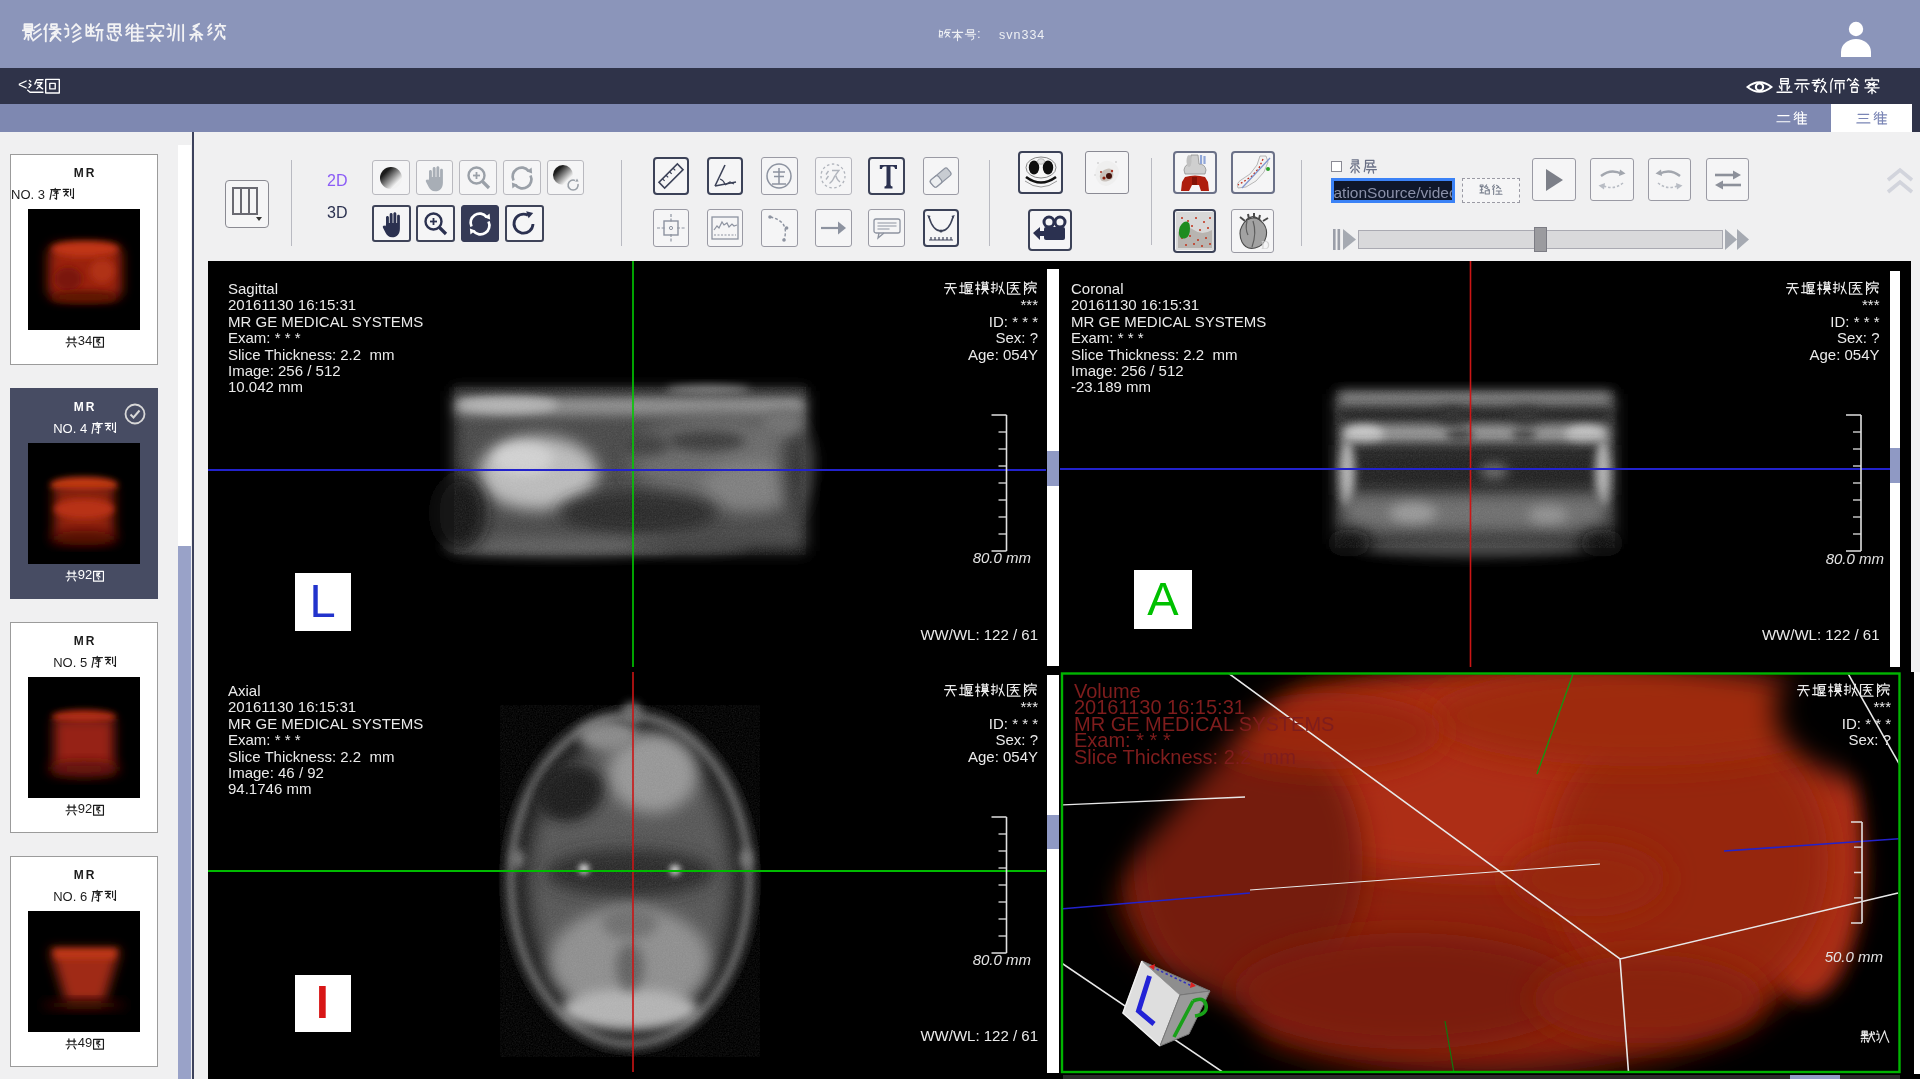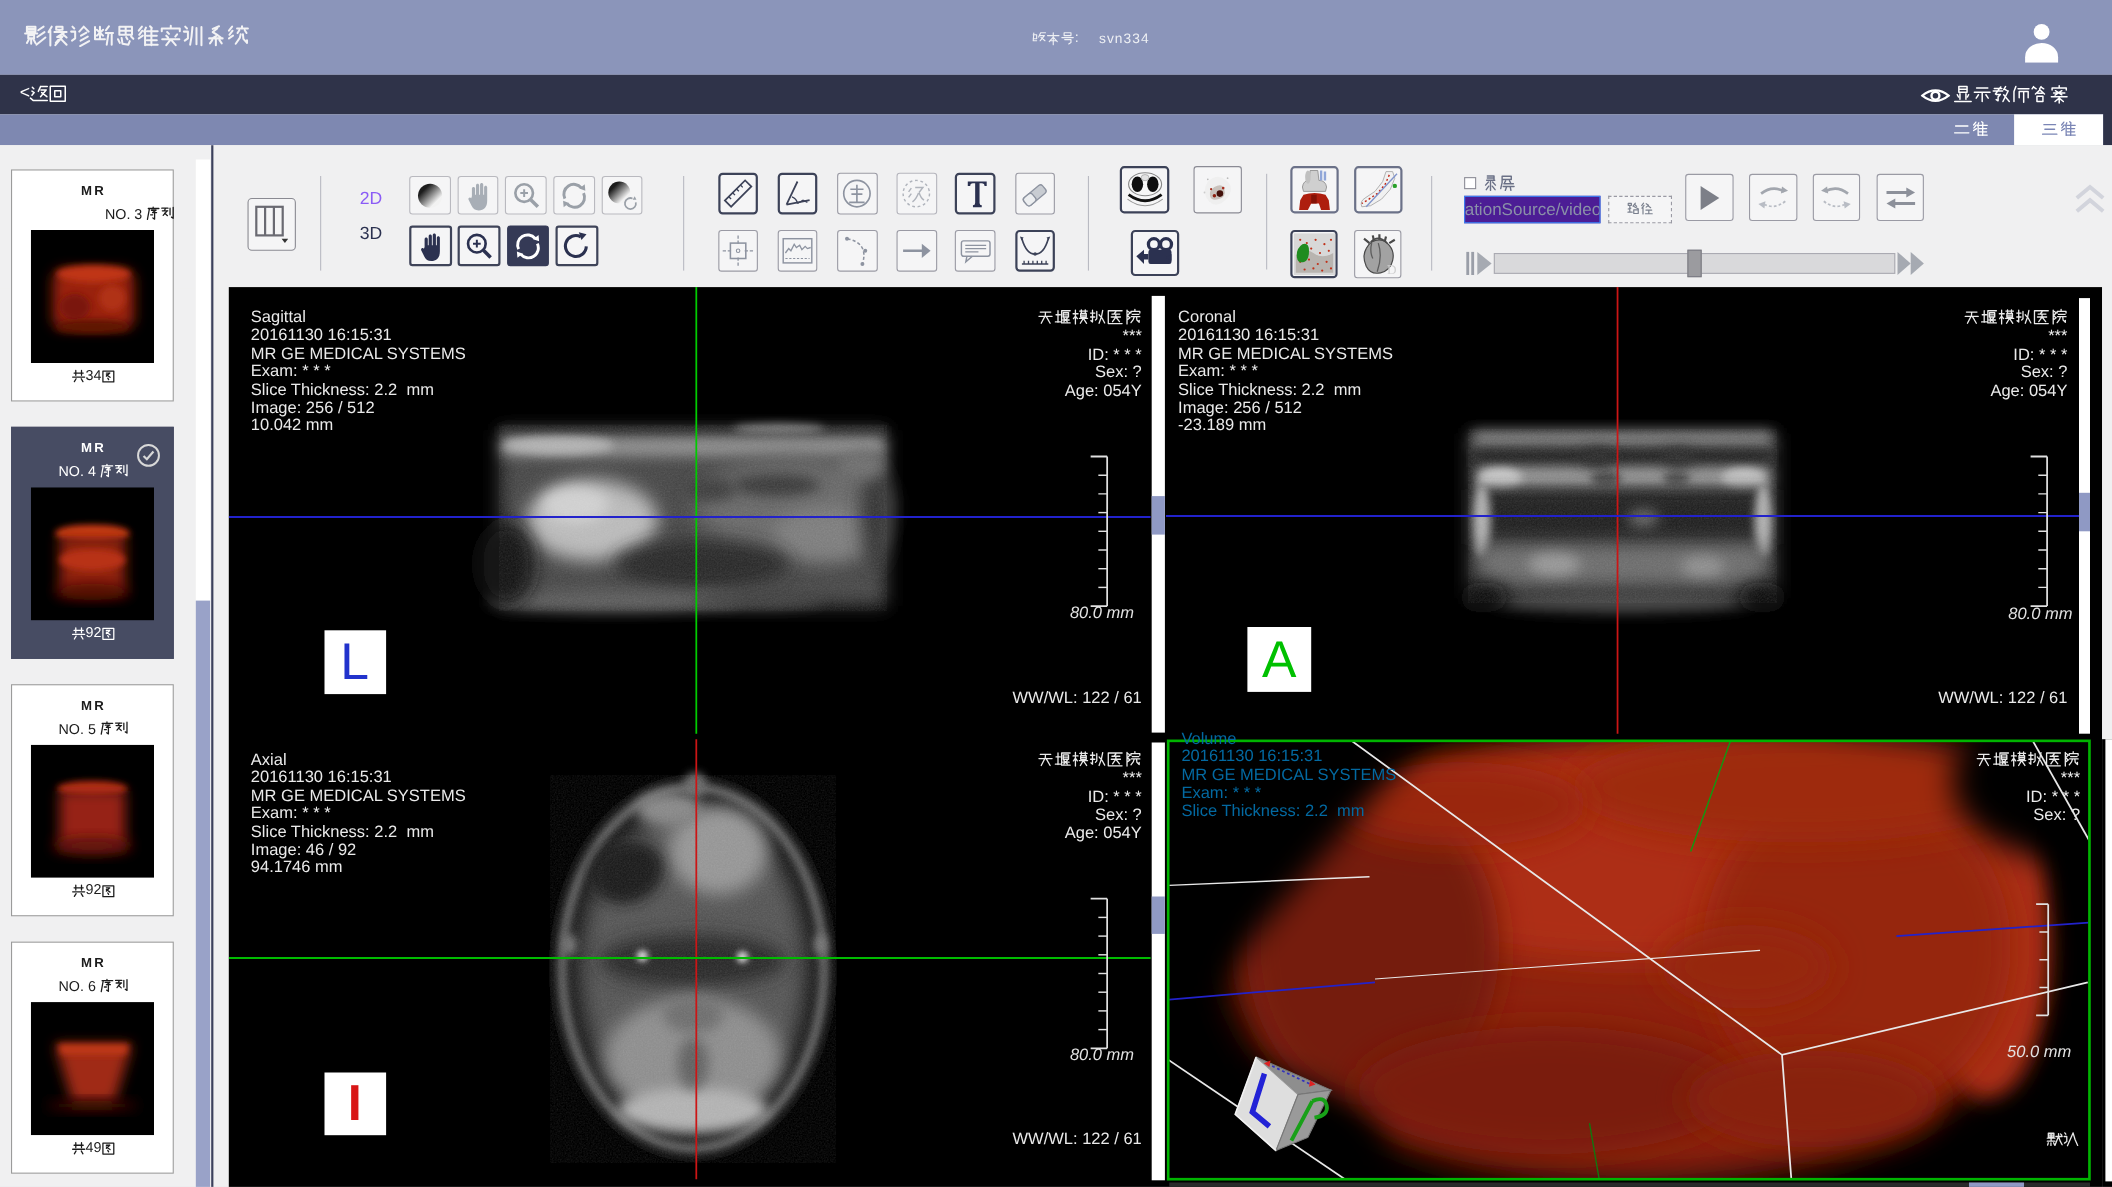--- a/index.html
+++ b/index.html
@@ -295,21 +295,21 @@
         <path d="M19 9 q4 12 -1 26 M13 9 q-2 8 1 14" stroke="#5e5e5e" stroke-width="1.2" fill="none"></path>
         <path d="M12 8 q7 -7 15 1" stroke="#4a4a4a" stroke-width="1.4" fill="none"></path>
         <text x="27" y="37" font-size="12" fill="#d0d0d0" font-family="Liberation Serif">D</text>
       </svg>
     </div>
 <div class="a" style="left:1301px;top:160px;width:1.2px;height:86px;background:#b9bac2"></div>
 <div class="a" style="left:1330.5px;top:160.5px;width:11px;height:11px;border:1.5px solid #8a8a94;background:#fff"></div>
 <div class="a" style="left:1347px;top:159px;width:40px;height:16px;"><svg width="32" height="16" viewBox="0 0 200 100" style="overflow:visible">
         <path d="M32.0 6.0 L70.0 6.0 M70.0 6.0 L70.0 30.0 M32.0 18.0 L70.0 18.0 M28.0 30.0 L74.0 30.0 M50.0 30.0 L50.0 88.0 M38.0 40.0 L22.0 58.0 M62.0 40.0 L78.0 58.0 M40.0 64.0 L26.0 84.0 M60.0 64.0 L76.0 84.0 M116.0 8.0 L168.0 8.0 L168.0 26.0 L116.0 26.0 L116.0 8.0 M116.0 26.0 L116.0 44.0 L108.0 78.0 M136.0 34.0 L130.0 44.0 M158.0 34.0 L164.0 44.0 M126.0 50.0 L180.0 50.0 M122.0 66.0 L184.0 66.0 M142.0 66.0 L134.0 88.0 M162.0 66.0 L166.0 88.0" fill="none" stroke="#6a7086" stroke-width="8" stroke-linecap="round" stroke-linejoin="round"></path>
       </svg></div>
-<div class="a" style="left:1330.5px;top:178px;width:124px;height:25px;border:1px solid #3b82f6;background:#4c1d95;color:#8a90a8;font-size:15.5px;line-height:23px;overflow:hidden">ationSource/video</div>
+<div class="a" style="left:1330.5px;top:178px;width:124px;height:25px;border:3px solid #3b82f6;background:#0f172a;color:#8a90a8;font-size:15.5px;line-height:23px;overflow:hidden">ationSource/video</div>
 <div class="a" style="left:1462px;top:178px;width:58px;height:24.5px;border:1px dashed #9a9aa4;background:#f5f5f6;display:flex;align-items:center;justify-content:center">
       <svg width="24" height="12" viewBox="0 0 200 100" style="overflow:visible">
         <path d="M10.0 8.0 L34.0 8.0 L34.0 22.0 L10.0 22.0 L10.0 8.0 M22.0 22.0 L22.0 74.0 M8.0 74.0 L40.0 74.0 M10.0 50.0 L30.0 44.0 M64.0 6.0 L46.0 28.0 M46.0 28.0 L88.0 50.0 M58.0 14.0 L74.0 30.0 M52.0 56.0 L86.0 56.0 L86.0 84.0 L52.0 84.0 L52.0 56.0 M126.0 6.0 L112.0 24.0 M130.0 22.0 L114.0 44.0 M122.0 38.0 L122.0 88.0 M146.0 10.0 L164.0 22.0 M164.0 22.0 L146.0 36.0 M162.0 28.0 L180.0 40.0 M144.0 58.0 L188.0 58.0 M166.0 58.0 L166.0 86.0 M140.0 86.0 L192.0 86.0" fill="none" stroke="#7a808e" stroke-width="9" stroke-linecap="round" stroke-linejoin="round"></path>
       </svg>
     </div>
 <div class="a" style="left:1532px;top:158px;width:44px;height:43px;background:#f5f5f6;border:1px solid #9a9aa4;border-radius:3px;display:flex;align-items:center;justify-content:center">
       <svg width="20" height="24" viewBox="0 0 20 24">
         <path d="M2 1 L19 12 L2 23 z" fill="#7c7f88"></path>
       </svg>
     </div>
@@ -346,21 +346,21 @@
 <div class="a" style="left:1534px;top:226.5px;width:12.5px;height:25.5px;background:#9b9b9f;border:1px solid #7c7c84"></div>
 <svg class="a" style="left:1724px;top:227px" width="27" height="25" viewBox="0 0 27 25">
       <path d="M1 2 L13 12.5 L1 23 z" fill="#a6aab2"></path>
       <path d="M13 2 L25 12.5 L13 23 z" fill="#a6aab2"></path>
     </svg>
 <svg class="a" style="left:1884px;top:166px" width="32" height="30" viewBox="0 0 32 30">
       <path d="M4 14 L16 4 L28 14 M4 26 L16 16 L28 26" fill="none" stroke="#d2d4dc" stroke-width="3.6"></path>
     </svg>
 <div class="a" style="left:10px;top:154px;width:148px;height:211px;background:#fff;border:1px solid #9b9b9b">
       <div class="a" style="left:0;top:11px;width:148px;text-align:center;font-size:12px;letter-spacing:2px;color:#1c1c1c;font-weight:bold">MR</div>
-      <div class="a" style="left:0;top:32px;width:148px;text-align:right;font-size:13px;color:#1c1c1c;white-space:nowrap">NO. 3 <svg width="26" height="13" viewBox="0 0 200 100" style="overflow:visible">
+      <div class="a" style="left:0;top:32px;width:148px;text-align:left;font-size:13px;color:#1c1c1c;white-space:nowrap">NO. 3 <svg width="26" height="13" viewBox="0 0 200 100" style="overflow:visible">
           <path d="M48.0 2.0 L48.0 10.0 M14.0 12.0 L88.0 12.0 M22.0 12.0 L8.0 88.0 M36.0 24.0 L68.0 24.0 M68.0 24.0 L44.0 40.0 M44.0 40.0 L72.0 40.0 M58.0 40.0 L58.0 86.0 M58.0 86.0 L46.0 78.0 M30.0 56.0 L44.0 56.0 M108.0 10.0 L152.0 10.0 M136.0 10.0 L126.0 26.0 M112.0 28.0 L150.0 28.0 M146.0 28.0 L118.0 60.0 M128.0 44.0 L148.0 62.0 M166.0 10.0 L166.0 56.0 M188.0 4.0 L188.0 80.0 M188.0 80.0 L176.0 72.0" fill="none" stroke="#1c1c1c" stroke-width="9" stroke-linecap="round" stroke-linejoin="round"></path>
         </svg></div>
       <div class="a" style="left:17px;top:54px;width:112px;height:121px"><svg width="112" height="121" viewBox="0 0 112 121">
           <defs>
             <filter id="b1" x="-50%" y="-50%" width="200%" height="200%">
               <feGaussianBlur stdDeviation="3"></feGaussianBlur>
             </filter>
             <filter id="b2" x="-50%" y="-50%" width="200%" height="200%">
               <feGaussianBlur stdDeviation="6"></feGaussianBlur>
             </filter>
@@ -665,20 +665,20 @@
 <div class="a" style="right:40.5px;top:627px;text-align:right;color:#eaeaea;font-size:15px;line-height:16.4px;white-space:pre">WW/WL: 122 / 61</div>
 <div class="a" style="left:1804px;top:550px;width:80px;height:18px;color:#e2e2e2;font-size:15px;font-style:italic;white-space:nowrap;text-align:right">80.0 mm</div>
 <div class="a" style="left:1134px;top:570px;width:58px;height:59px;background:#fff;color:#00c000;font-size:47px;text-align:center;line-height:57px">A</div>
 <div class="a" style="left:228px;top:683px;color:#eaeaea;font-size:15px;line-height:16.4px;white-space:pre">Axial<br>20161130 16:15:31<br>MR GE MEDICAL SYSTEMS<br>Exam: * * *<br>Slice Thickness: 2.2  mm<br>Image: 46 / 92<br>94.1746 mm</div>
 <div class="a" style="right:882px;top:683px;text-align:right;color:#eaeaea;font-size:15px;line-height:16.4px;white-space:pre"><svg width="95" height="15" viewBox="0 0 636 100" style="overflow:visible">
         <path d="M18.0 18.0 L82.0 18.0 M10.0 44.0 L90.0 44.0 M50.0 18.0 L48.0 44.0 M46.0 44.0 L24.0 86.0 M54.0 44.0 L78.0 86.0 M126.0 10.0 L126.0 80.0 M114.0 34.0 L140.0 34.0 M110.0 78.0 L142.0 78.0 M148.0 10.0 L200.0 10.0 M148.0 10.0 L148.0 84.0 M148.0 84.0 L200.0 84.0 M158.0 22.0 L190.0 22.0 M158.0 22.0 L158.0 48.0 M190.0 22.0 L190.0 48.0 M158.0 35.0 L190.0 35.0 M158.0 48.0 L190.0 48.0 M162.0 56.0 L182.0 76.0 M182.0 56.0 L162.0 76.0 M156.0 66.0 L194.0 66.0 M232.0 6.0 L232.0 90.0 M218.0 28.0 L248.0 28.0 M232.0 42.0 L220.0 58.0 M232.0 42.0 L244.0 58.0 M258.0 12.0 L304.0 12.0 M268.0 4.0 L268.0 20.0 M292.0 4.0 L292.0 20.0 M264.0 26.0 L298.0 26.0 L298.0 48.0 L264.0 48.0 L264.0 26.0 M264.0 37.0 L298.0 37.0 M256.0 56.0 L306.0 56.0 M280.0 56.0 L262.0 86.0 M280.0 56.0 L300.0 86.0 M336.0 6.0 L336.0 78.0 M336.0 78.0 L326.0 70.0 M324.0 24.0 L350.0 24.0 M324.0 48.0 L350.0 48.0 M362.0 14.0 L362.0 58.0 M362.0 58.0 L354.0 66.0 M376.0 34.0 L384.0 44.0 M398.0 8.0 L390.0 48.0 L376.0 86.0 M394.0 54.0 L410.0 84.0 M432.0 10.0 L516.0 10.0 M432.0 10.0 L432.0 88.0 M432.0 88.0 L516.0 88.0 M478.0 16.0 L468.0 28.0 M454.0 30.0 L502.0 30.0 M478.0 30.0 L478.0 48.0 M450.0 48.0 L506.0 48.0 M478.0 48.0 L458.0 76.0 M478.0 48.0 L500.0 76.0 M546.0 6.0 L546.0 90.0 M546.0 10.0 L564.0 22.0 M564.0 22.0 L548.0 40.0 M548.0 40.0 L564.0 52.0 M564.0 52.0 L546.0 66.0 M594.0 2.0 L594.0 10.0 M570.0 14.0 L624.0 14.0 M570.0 14.0 L570.0 24.0 M624.0 14.0 L624.0 24.0 M578.0 32.0 L618.0 32.0 M572.0 46.0 L624.0 46.0 M590.0 46.0 L584.0 64.0 L570.0 82.0 M604.0 46.0 L606.0 66.0 L620.0 80.0 M620.0 80.0 L620.0 68.0" fill="none" stroke="#eaeaea" stroke-width="8" stroke-linecap="round" stroke-linejoin="round"></path>
       </svg><br>***<br>ID: * * *<br>Sex: ?<br>Age: 054Y</div>
 <div class="a" style="right:882px;top:1028px;text-align:right;color:#eaeaea;font-size:15px;line-height:16.4px;white-space:pre">WW/WL: 122 / 61</div>
 <div class="a" style="left:951px;top:951px;width:80px;height:18px;color:#e2e2e2;font-size:15px;font-style:italic;white-space:nowrap;text-align:right">80.0 mm</div>
 <div class="a" style="left:294.5px;top:975px;width:56px;height:57px;background:#fff;color:#d81616;font-size:46px;text-align:center;line-height:55px;font-weight:bold">I</div>
-<div class="a" style="left:1074px;top:664px;color:#0369a1;font-size:15px;line-height:16.4px;white-space:pre">Volume<br>20161130 16:15:31<br>MR GE MEDICAL SYSTEMS<br>Exam: * * *<br>Slice Thickness: 2.2  mm</div>
+<div class="a" style="left:1074px;top:683px;color:#7f1d1d;font-size:20px;line-height:16.4px;white-space:pre">Volume<br>20161130 16:15:31<br>MR GE MEDICAL SYSTEMS<br>Exam: * * *<br>Slice Thickness: 2.2  mm</div>
 <div class="a" style="right:29px;top:683px;text-align:right;color:#eaeaea;font-size:15px;line-height:16.4px;white-space:pre"><svg width="95" height="15" viewBox="0 0 636 100" style="overflow:visible">
         <path d="M18.0 18.0 L82.0 18.0 M10.0 44.0 L90.0 44.0 M50.0 18.0 L48.0 44.0 M46.0 44.0 L24.0 86.0 M54.0 44.0 L78.0 86.0 M126.0 10.0 L126.0 80.0 M114.0 34.0 L140.0 34.0 M110.0 78.0 L142.0 78.0 M148.0 10.0 L200.0 10.0 M148.0 10.0 L148.0 84.0 M148.0 84.0 L200.0 84.0 M158.0 22.0 L190.0 22.0 M158.0 22.0 L158.0 48.0 M190.0 22.0 L190.0 48.0 M158.0 35.0 L190.0 35.0 M158.0 48.0 L190.0 48.0 M162.0 56.0 L182.0 76.0 M182.0 56.0 L162.0 76.0 M156.0 66.0 L194.0 66.0 M232.0 6.0 L232.0 90.0 M218.0 28.0 L248.0 28.0 M232.0 42.0 L220.0 58.0 M232.0 42.0 L244.0 58.0 M258.0 12.0 L304.0 12.0 M268.0 4.0 L268.0 20.0 M292.0 4.0 L292.0 20.0 M264.0 26.0 L298.0 26.0 L298.0 48.0 L264.0 48.0 L264.0 26.0 M264.0 37.0 L298.0 37.0 M256.0 56.0 L306.0 56.0 M280.0 56.0 L262.0 86.0 M280.0 56.0 L300.0 86.0 M336.0 6.0 L336.0 78.0 M336.0 78.0 L326.0 70.0 M324.0 24.0 L350.0 24.0 M324.0 48.0 L350.0 48.0 M362.0 14.0 L362.0 58.0 M362.0 58.0 L354.0 66.0 M376.0 34.0 L384.0 44.0 M398.0 8.0 L390.0 48.0 L376.0 86.0 M394.0 54.0 L410.0 84.0 M432.0 10.0 L516.0 10.0 M432.0 10.0 L432.0 88.0 M432.0 88.0 L516.0 88.0 M478.0 16.0 L468.0 28.0 M454.0 30.0 L502.0 30.0 M478.0 30.0 L478.0 48.0 M450.0 48.0 L506.0 48.0 M478.0 48.0 L458.0 76.0 M478.0 48.0 L500.0 76.0 M546.0 6.0 L546.0 90.0 M546.0 10.0 L564.0 22.0 M564.0 22.0 L548.0 40.0 M548.0 40.0 L564.0 52.0 M564.0 52.0 L546.0 66.0 M594.0 2.0 L594.0 10.0 M570.0 14.0 L624.0 14.0 M570.0 14.0 L570.0 24.0 M624.0 14.0 L624.0 24.0 M578.0 32.0 L618.0 32.0 M572.0 46.0 L624.0 46.0 M590.0 46.0 L584.0 64.0 L570.0 82.0 M604.0 46.0 L606.0 66.0 L620.0 80.0 M620.0 80.0 L620.0 68.0" fill="none" stroke="#eaeaea" stroke-width="8" stroke-linecap="round" stroke-linejoin="round"></path>
       </svg><br>***<br>ID: * * *<br>Sex: ?</div>
 <div class="a" style="left:1860px;top:1029px;width:32px;height:16px;"><svg width="30" height="15" viewBox="0 0 200 100" style="overflow:visible">
         <path d="M14.0 8.0 L48.0 8.0 L48.0 30.0 L14.0 30.0 L14.0 8.0 M31.0 8.0 L31.0 30.0 M14.0 19.0 L48.0 19.0 M8.0 38.0 L54.0 38.0 M31.0 38.0 L31.0 56.0 M8.0 56.0 L54.0 56.0 M14.0 66.0 L10.0 80.0 M30.0 66.0 L30.0 82.0 M46.0 66.0 L52.0 80.0 M60.0 28.0 L98.0 28.0 M76.0 10.0 L76.0 28.0 M88.0 12.0 L96.0 20.0 M76.0 28.0 L64.0 56.0 L54.0 82.0 M76.0 28.0 L86.0 56.0 L98.0 78.0 M114.0 6.0 L120.0 14.0 M110.0 28.0 L126.0 28.0 M126.0 28.0 L126.0 58.0 M126.0 58.0 L112.0 68.0 M164.0 6.0 L146.0 48.0 L130.0 84.0 M164.0 6.0 L176.0 46.0 L192.0 82.0" fill="none" stroke="#e8e8e8" stroke-width="8" stroke-linecap="round" stroke-linejoin="round"></path>
       </svg></div>
 <div class="a" style="left:1803px;top:948px;width:80px;height:18px;color:#e2e2e2;font-size:15px;font-style:italic;white-space:nowrap;text-align:right">50.0 mm</div>
 </div>
 </body></html>

